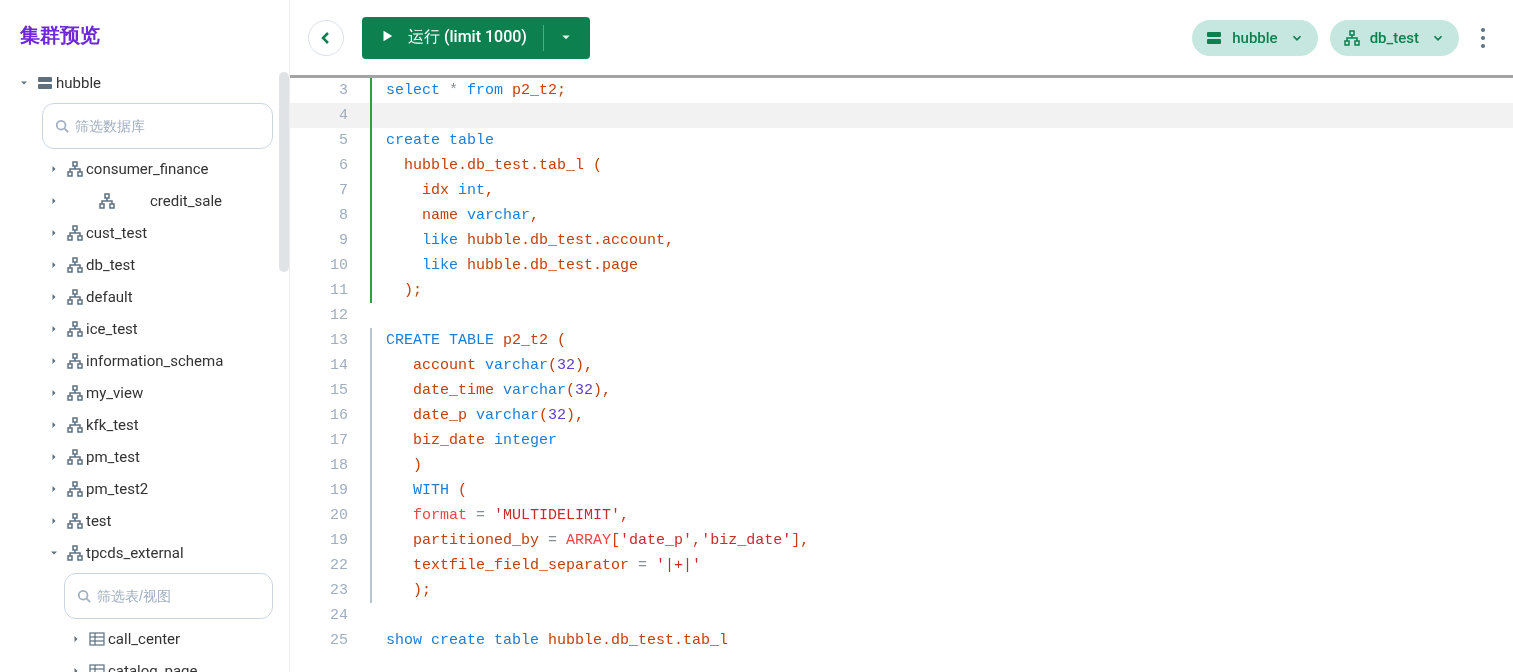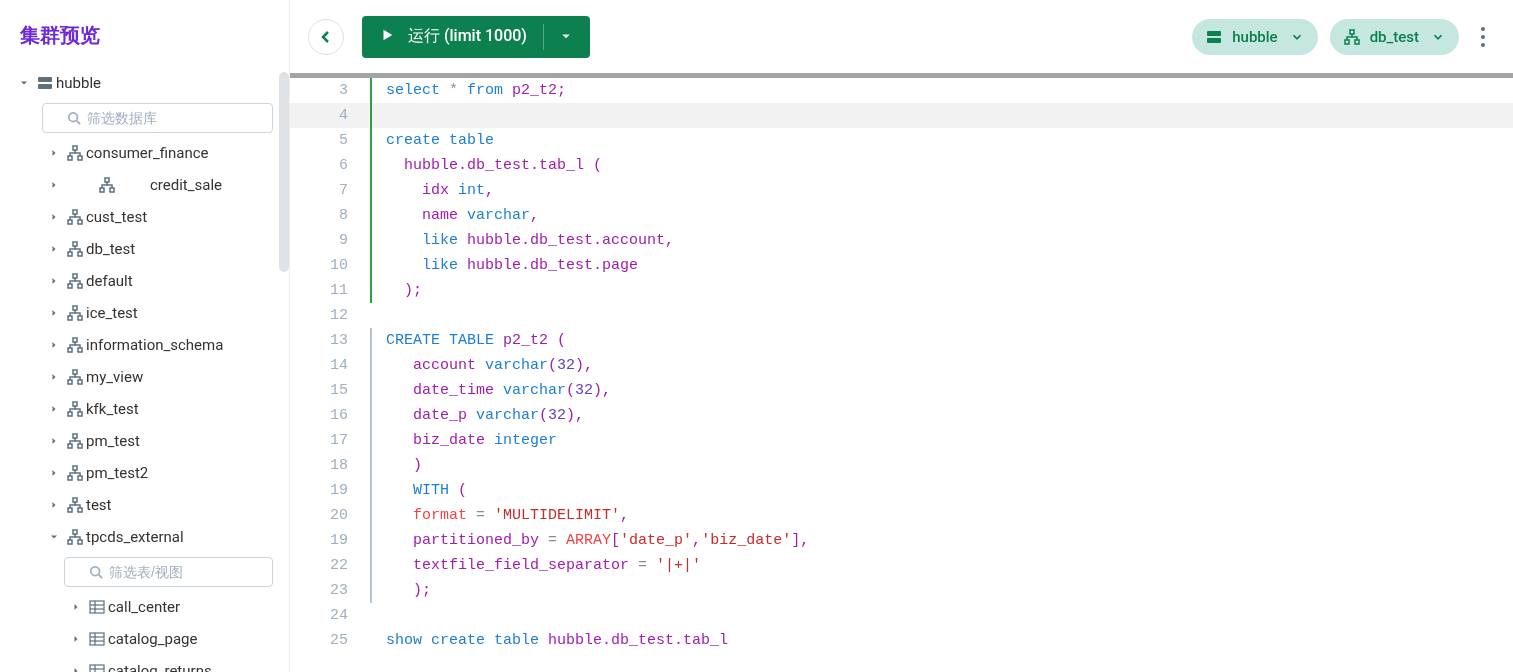--- a/index.html
+++ b/index.html
@@ -7,26 +7,26 @@
 .sidebar { width:290px; height:100%; overflow-y:auto; border-right:1px solid #eee; position:relative; }
 .sidebar-title { font-size:20px; font-weight:600; color:#6d28d9; padding:22px 20px 18px 20px; }
 .tree { padding:0 8px 0 8px; }
 .tree-row { display:flex; align-items:center; height:32px; cursor:pointer; white-space:nowrap; color:#333; font-size:15px; }
 .caret { width:20px; display:inline-flex; justify-content:center; color:#5c7080; }
 .caret svg { width:12px; height:12px; }
 .node-icon { width:22px; display:inline-flex; justify-content:center; color:#5c7080; }
 .node-icon svg { width:16px; height:16px; }
 .filter-wrap { padding:4px 8px 4px 34px; }
 .filter-wrap.deep { padding-left:56px; }
-.filter { display:flex; align-items:center; height:30px; border:1px solid #cbd5e0; border-radius:4px; padding:0 24px; color:#a0aec0; background:#fff; }
+.filter { display:flex; align-items:center; height:46px; border:1px solid #cbd5e0; border-radius:12px; padding:0 12px; color:#a0aec0; background:#fff; }
 .filter svg { width:14px; height:14px; margin-right:6px; flex-shrink:0; }
 .filter input { border:none; outline:none; font-size:14px; width:100%; color:#333; }
 .filter input::placeholder { color:#a0aec0; }
 .main { flex:1; height:100%; display:flex; flex-direction:column; overflow:hidden; }
-.toolbar { height:78px; display:flex; align-items:center; padding:0 18px; border-bottom:5px solid #a3a3a3; }
+.toolbar { height:78px; display:flex; align-items:center; padding:0 18px; border-bottom:3px solid #a3a3a3; }
 .tb-left { display:flex; align-items:center; gap:18px; }
 .back-btn { width:36px; height:36px; border-radius:50%; border:1px solid #d9e1e8; display:flex; align-items:center; justify-content:center; cursor:pointer; color:#0d8050; background:#fff; }
 .back-btn svg { width:16px; height:16px; }
 .run-btn { height:42px; background:#0d8050; color:#fff; border-radius:4px; display:flex; align-items:center; padding:0 18px; cursor:pointer; font-size:16px; font-weight:500; }
 .run-btn .play { margin-right:14px; }
 .run-btn .divider { width:1px; height:26px; background:rgba(255,255,255,.3); margin:0 16px; }
 .run-btn .chev { opacity:.9; }
 .tb-right { margin-left:auto; display:flex; align-items:center; gap:12px; }
 .pill { height:36px; background:#c6e7df; color:#0d8050; border-radius:18px; display:flex; align-items:center; padding:0 14px; font-size:15px; font-weight:500; cursor:pointer; }
 .pill .p-icon { margin-right:10px; display:inline-flex; }
@@ -41,21 +41,21 @@
 .gutter { width:80px; text-align:right; padding-right:22px; color:#a0aec0; user-select:none; flex-shrink:0; }
 .indent-bar { width:4px; border-left:2px solid #b7c5cf; flex-shrink:0; margin-right:0; }
 .indent-bar.green { border-left-color:#2f9e44; }
 .indent-bar.none { border-left-color:transparent; }
 .code { padding-left:12px; white-space:pre; }
 .kw { color:#1c7ed6; }
 .op { color:#868e96; }
 .fn { color:#ef4444; }
 .num { color:#5f3dc4;margin-top:8px; }
 .str { color:#c92a2a; }
-.ident { color:#a21caf; }
+.ident { color:#c2410c; }
 .sb-scroll { position:absolute; right:0; top:72px; width:10px; height:200px; background:#dfe3e6; border-radius:5px; }
 </style>
 </head>
 <body>
 
 <div class="sidebar">
   <div class="sidebar-title">集群预览</div>
 
   <div class="tree">
 

